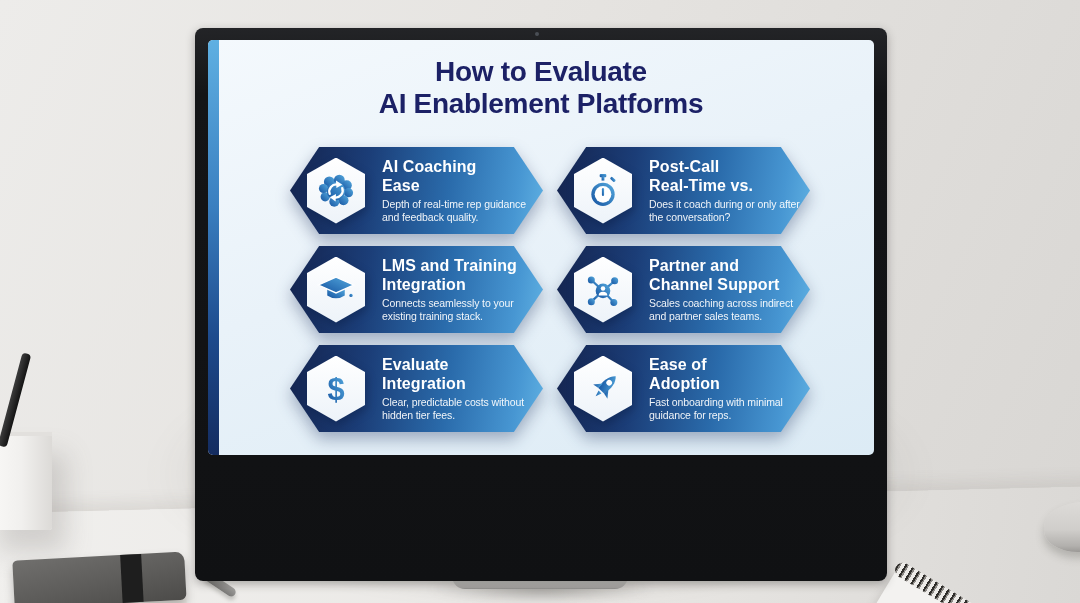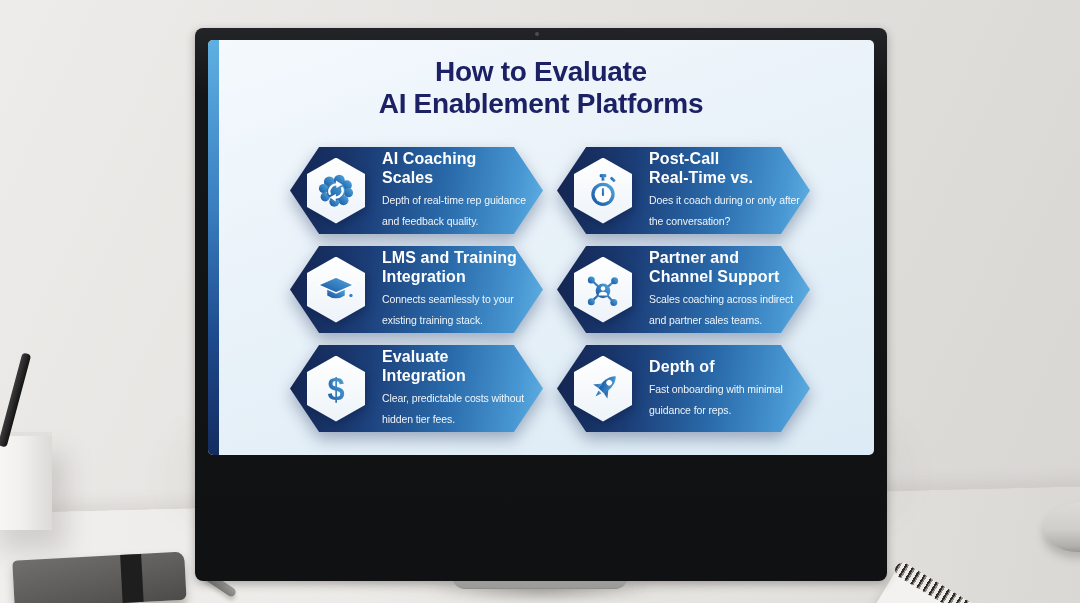--- a/index.html
+++ b/index.html
@@ -102,21 +102,21 @@
     background:linear-gradient(98deg,#14244f 0%,#1b3d77 30%,#2a6bab 62%,#4796d2 88%,#5fb0e2 100%);
   }
   .hex-wrap{margin-left:17px;flex:none;filter:drop-shadow(2px 4px 4px rgba(12,30,70,.45));}
   .hex-tile{
     width:58px;height:66px;display:flex;align-items:center;justify-content:center;
     clip-path:polygon(50% 0,100% 25%,100% 75%,50% 100%,0 75%,0 25%);
     background:linear-gradient(180deg,#ffffff 0%,#edf3f9 100%);
   }
   .card-text{margin-left:17px;width:160px;}
   .card-title{font-size:16px;line-height:19px;font-weight:bold;color:#ffffff;letter-spacing:.1px;}
-  .card-desc{margin-top:3px;font-size:10.5px;line-height:21px;color:rgba(255,255,255,.93);letter-spacing:-.1px;}
+  .card-desc{margin-top:3px;font-size:10.5px;line-height:13px;color:rgba(255,255,255,.93);letter-spacing:-.1px;}
 </style>
 </head>
 <body>
 
 <div class="abs desk"></div>
 <div class="abs wall-shadow"></div>
 
 <div class="abs pen-cup"></div>
 <div class="abs cup-pen"></div>
 <div class="abs notebook">
@@ -172,21 +172,21 @@
             <path d="M16.5,27.5 A8.5,8.5 0 0 1 26,16.2" fill="none" stroke="#fff" stroke-width="2.8" stroke-linecap="round"></path>
             <polygon points="24,11.5 31.5,16.5 24.5,20.5" fill="#fff"></polygon>
             <path d="M31.5,20.5 A8.5,8.5 0 0 1 22,31.8" fill="none" stroke="#fff" stroke-width="2.8" stroke-linecap="round"></path>
             <polygon points="24,27.5 16.5,31.5 23.5,36.5" fill="#fff"></polygon>
           </svg>
         </div>
           </div>
         <div class="card-text">
           <div class="card-title">
             <div>AI Coaching</div>
-            <div>Scales</div>
+            <div>Ease</div>
           </div>
           <div class="card-desc">Depth of real-time rep guidance and feedback quality.</div>
         </div>
       </div>
     </div>
 
     <div class="card-wrap" style="left:349px;top:107px;">
       <div class="card">
         <div class="hex-wrap">
             <div class="hex-tile">
@@ -324,21 +324,22 @@
               <circle cx="24" cy="13.5" r="3.4" fill="#fff"></circle>
               <path d="M19.2,19.5 L12,28.5 L19.2,27 Z" fill="url(#g6)"></path>
               <path d="M28.8,19.5 L36,28.5 L28.8,27 Z" fill="url(#g6)"></path>
               <path d="M21.5,29 L24,36.5 L26.5,29 Z" fill="url(#g6)"></path>
             </g>
           </svg>
         </div>
           </div>
         <div class="card-text">
           <div class="card-title">
-            <div>Depth of</div>
+            <div>Ease of</div>
+            <div>Adoption</div>
           </div>
           <div class="card-desc">Fast onboarding with minimal guidance for reps.</div>
         </div>
       </div>
     </div>
 
   </div>
 </div>
 
 </body></html>

